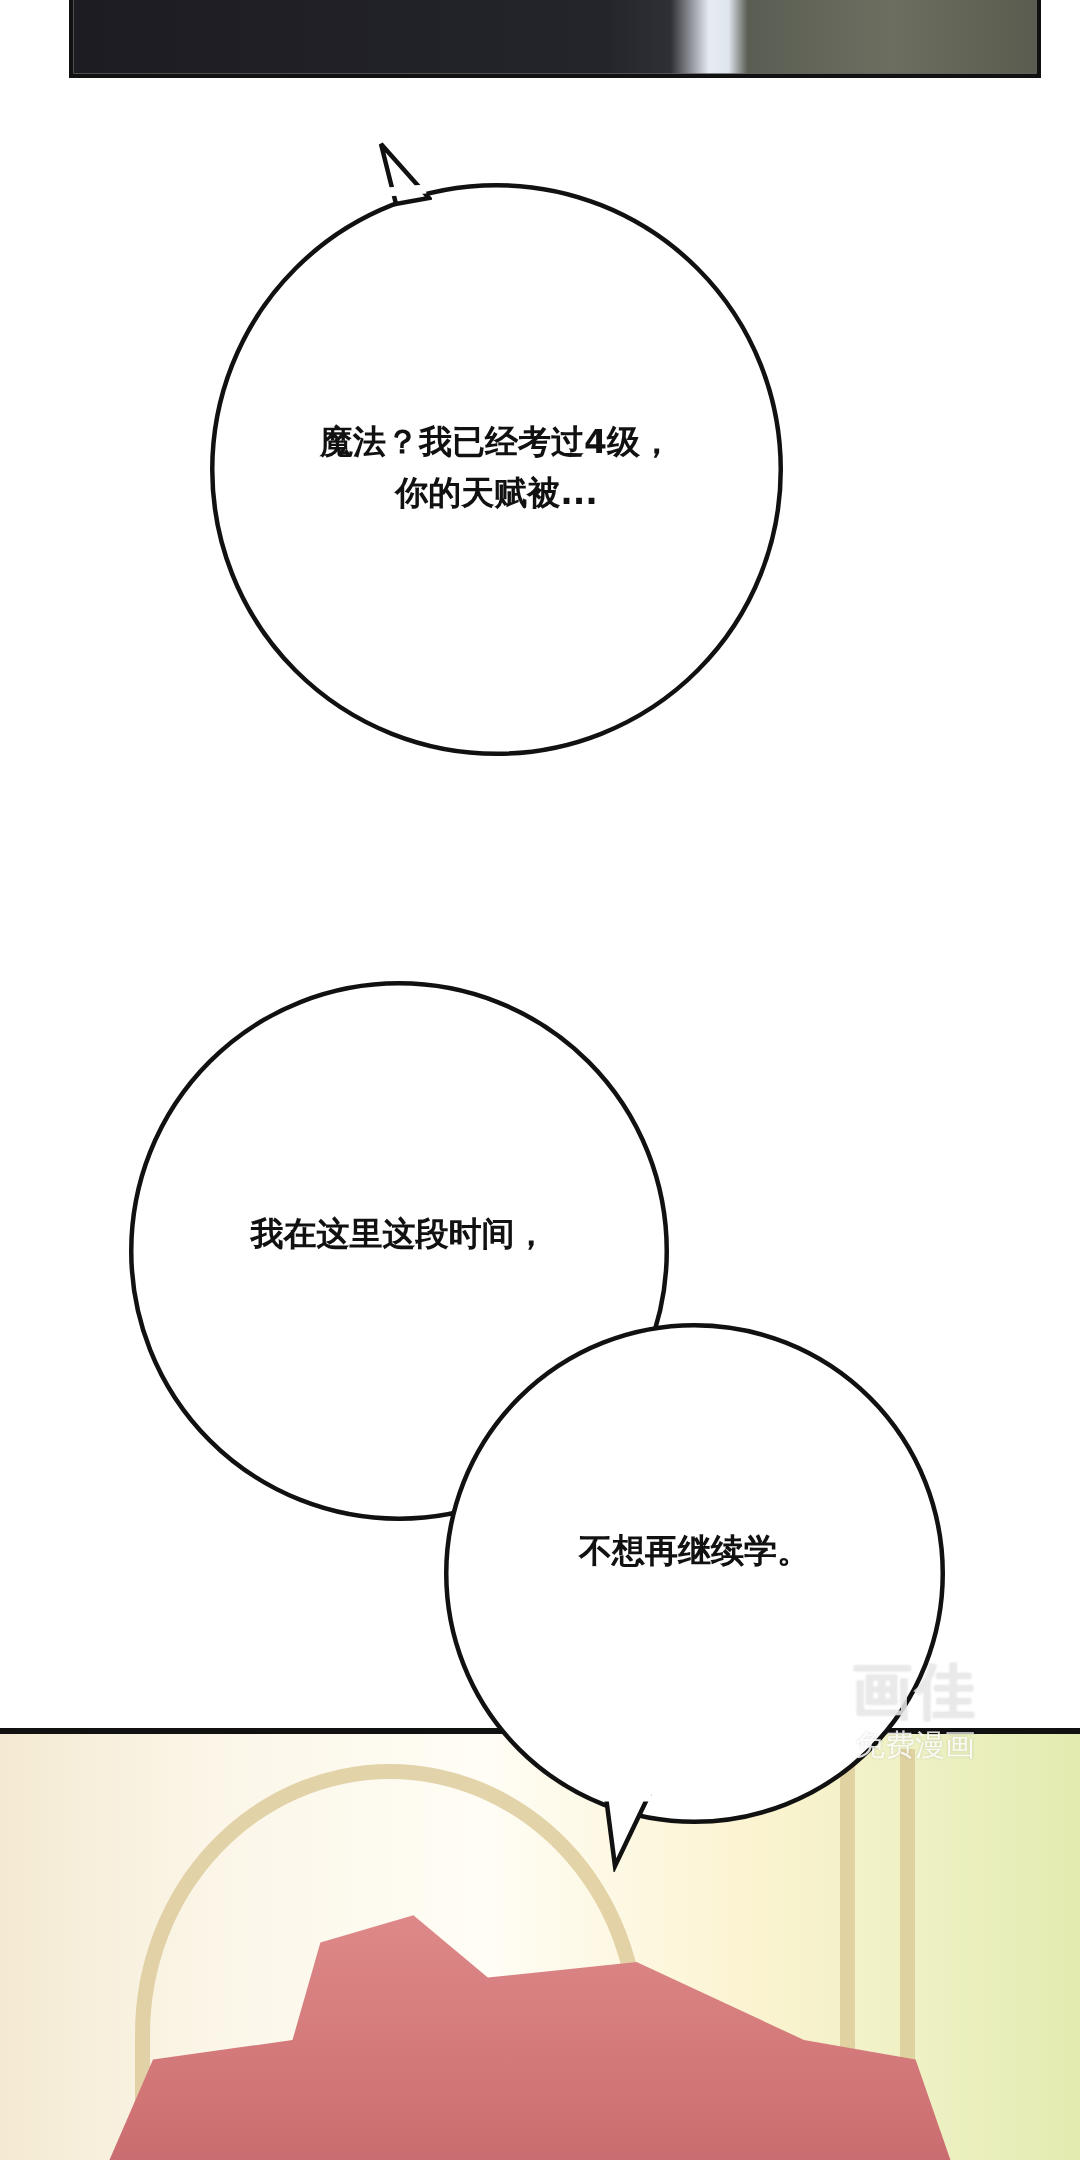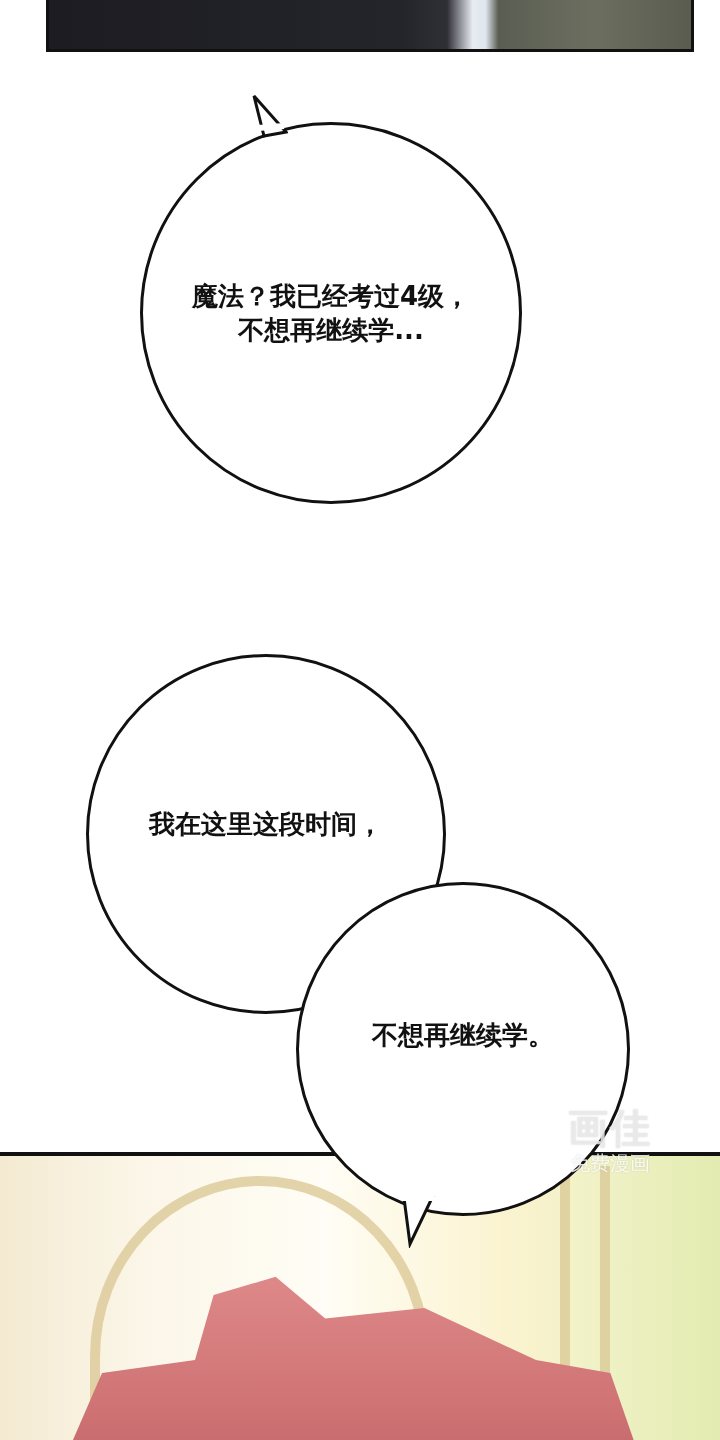--- a/index.html
+++ b/index.html
@@ -28,38 +28,38 @@
     position: absolute; top: 10px; width: 10px; height: 300px; background: #d9c591; opacity: .7;
   }
   .hair {
     position: absolute; left: 40px; top: 100px; width: 620px; height: 260px;
     background: linear-gradient(180deg, #e08c8c 0%, #cf7274 60%, #b95e64 100%);
     clip-path: polygon(0 100%, 10% 45%, 25% 40%, 28% 15%, 38% 8%, 46% 24%, 62% 20%, 80% 40%, 92% 45%, 100% 100%);
   }
   .bubble {
     position: absolute; background: #fff; border: 3px solid #111; border-radius: 50%;
     box-sizing: border-box; display: flex; align-items: center; justify-content: center;
-    text-align: center; color: #111; font-weight: bold; font-size: 26px; line-height: 34px;
+    text-align: center; color: #111; font-weight: bold; font-size: 22px; line-height: 34px;
   }
   .tail { position: absolute; }
   .watermark {
     position: absolute; left: 540px; top: 1106px; width: 140px; text-align: center;
     color: rgba(255,255,255,.85); font-size: 20px; text-shadow: 0 0 2px rgba(0,0,0,.15);
   }
   .watermark .logo { font-size: 40px; font-weight: bold; letter-spacing: 2px; color: rgba(235,235,235,.85); line-height: 44px; }
 </style>
 </head>
 <body>
 
 <div class="panel-top"></div>
 
 <div class="bubble" style="left:140px; top:122px; width:382px; height:382px;">
   <div>
     <div>魔法？我已经考过4级，</div>
-    <div>不想再继续学...</div>
+    <div>你的天赋被...</div>
   </div>
 </div>
 <svg class="tail" style="left:248px; top:92px;" width="40" height="50">
   <path d="M6 4 L16 44 L38 40 Z" fill="#fff" stroke="#111" stroke-width="3"></path>
   <path d="M10 36 L36 34" stroke="#fff" stroke-width="6"></path>
 </svg>
 
 <div class="bubble" style="left:86px; top:654px; width:360px; height:360px;text-align:right;">
   <div style="margin-top:-20px;">
     <div>我在这里这段时间，</div>

